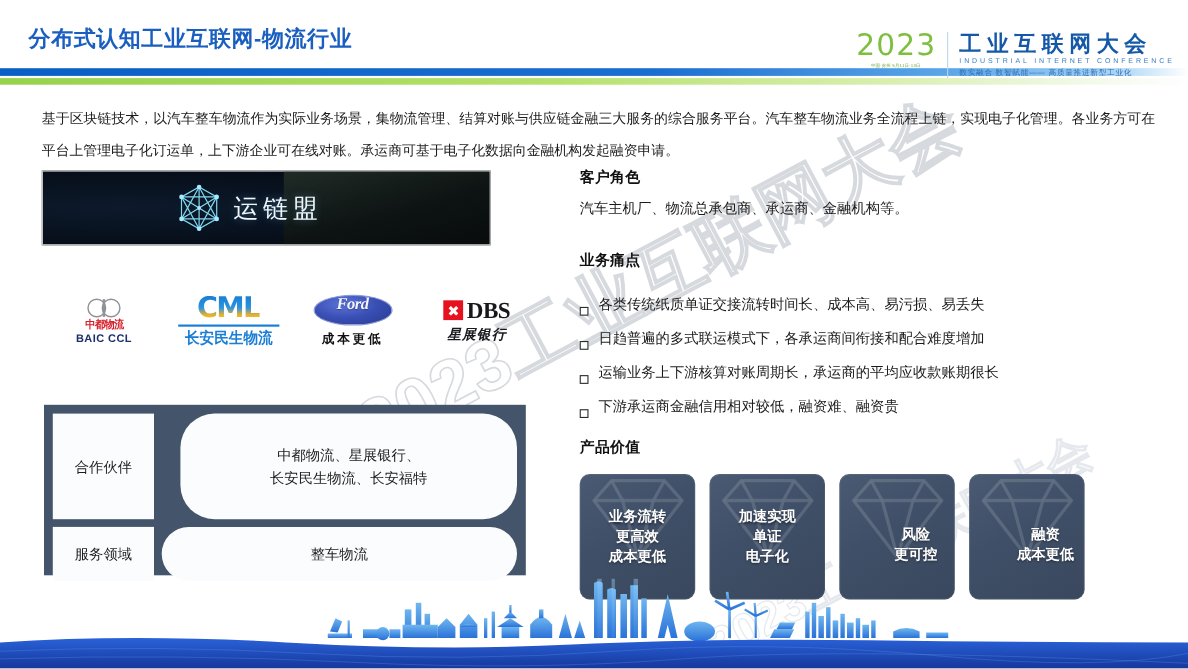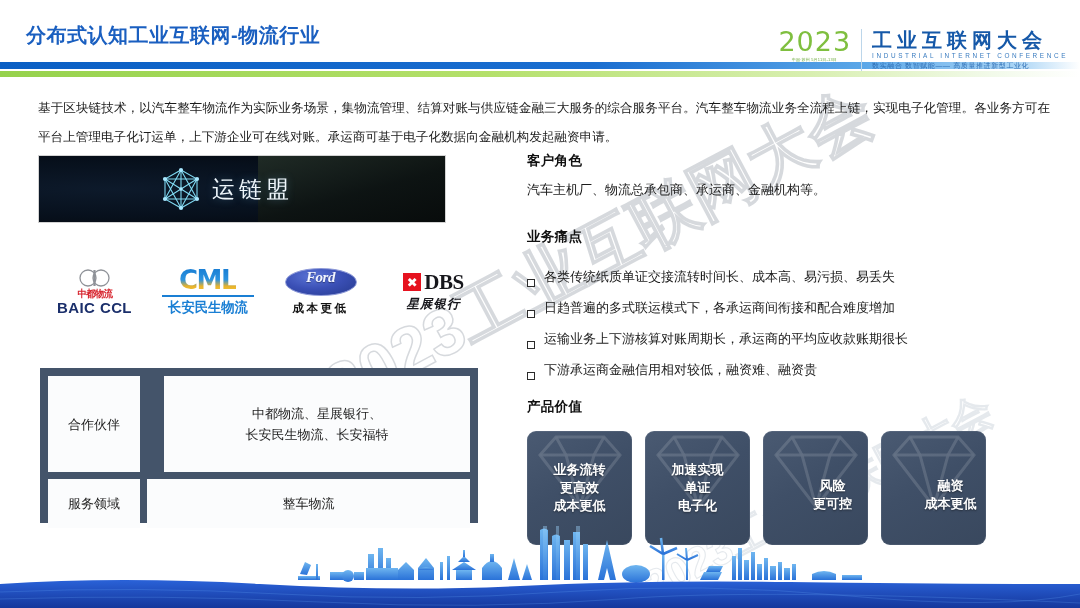--- a/index.html
+++ b/index.html
@@ -135,21 +135,21 @@
     gap: 1px;
   }
   
   .baic-mark { width: 33px; height: 20px; }
   .baic-cn {
     font-size: 10px; font-weight: bold; color: #d6202a;
     letter-spacing: -0.5px; line-height: 1.05;
     transform: scaleX(0.92);
   }
   .baic-en {
-    font-size: 15px; font-weight: bold; color: #1b2f6b;
+    font-size: 10px; font-weight: bold; color: #1b2f6b;
     letter-spacing: 0.4px; line-height: 1.1;
   }
   
   .cml-word {
     font-size: 26px; font-weight: bold; line-height: 0.9;
     letter-spacing: -1.5px;
     background: linear-gradient(to bottom, #1a7fd4 0%, #2b93e0 45%, #e8b22c 72%, #f4c93a 100%);
     -webkit-background-clip: text; background-clip: text;
     color: transparent;
     font-family: "DejaVu Sans", sans-serif;
@@ -207,21 +207,21 @@
   .tbl-row.r1 { height: 96px; gap: 24px; }
   .tbl-row.r2 { height: 49px; }
   .tbl-key, .tbl-val {
     background: #fbfcfd;
     display: flex; align-items: center; justify-content: center;
     text-align: center;
     font-size: 13px; color: #1d1d1d;
     line-height: 21px;
   }
   .tbl-key { width: 92px; flex: none; }
-  .tbl-val { flex: 1 1 auto; }
+  .tbl-val { flex: 1 1 auto; border-radius: 31px; }
 
   
   .sec-head {
     position: absolute;
     font-size: 13.5px; font-weight: bold; color: #111;
     letter-spacing: 0.3px;
   }
   #h-roles  { left: 527px; top: 152px; }
   #h-pains  { left: 527px; top: 228px; }
   #h-value  { left: 527px; top: 398px; }

